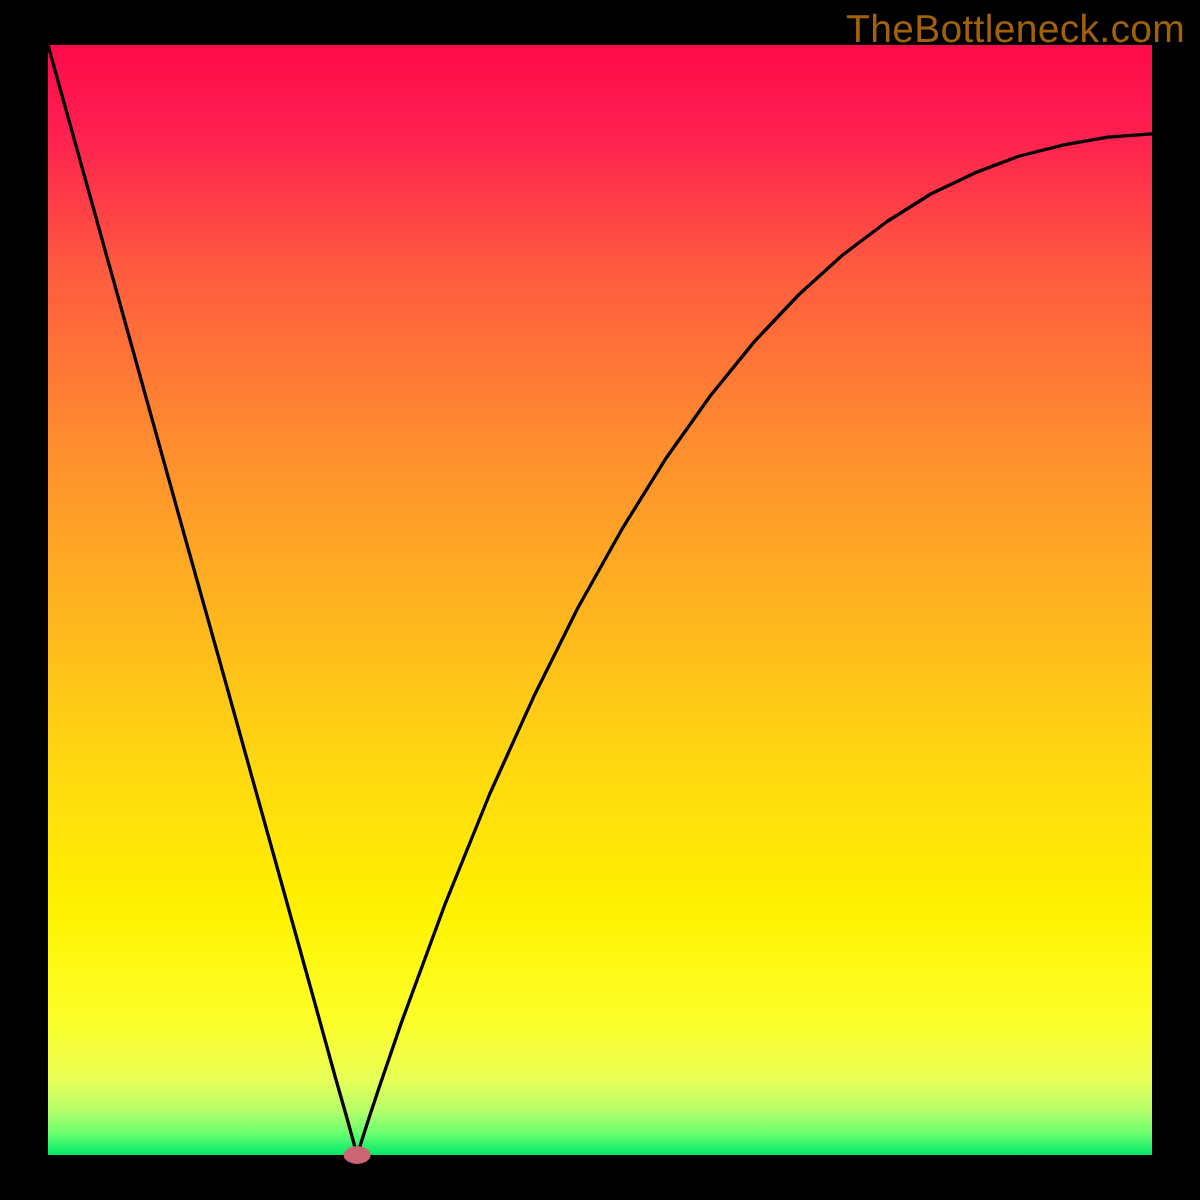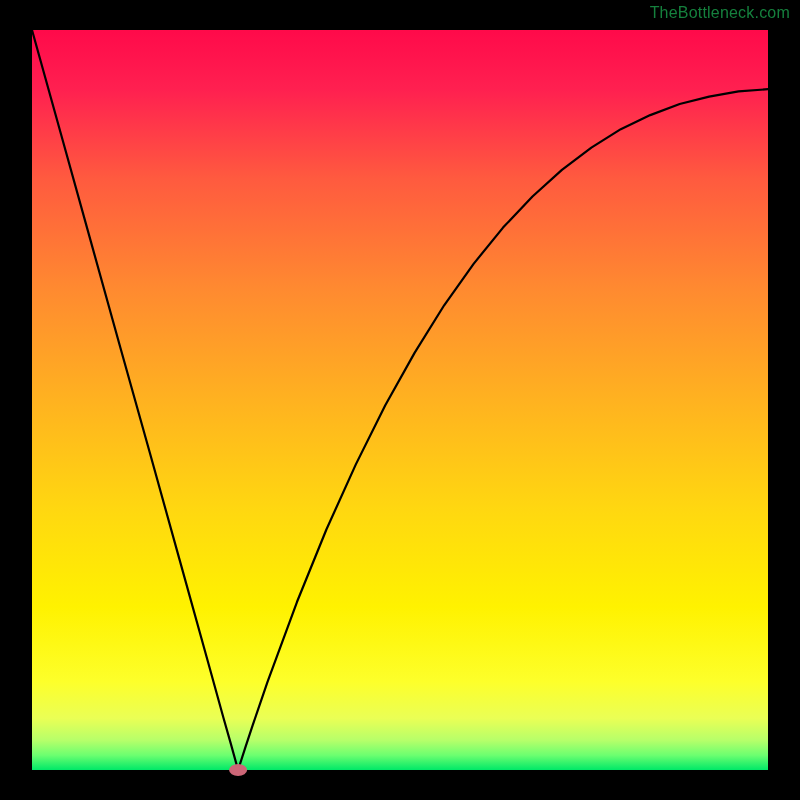--- a/index.html
+++ b/index.html
@@ -13,22 +13,22 @@
   }
   .chart-container {
     position: relative;
     width: 800px;
     height: 800px;
   }
   .watermark {
     position: absolute;
     top: 4px;
     right: 10px;
-    color: #15803d;
-    font-size: 16px;
+    color: #a16207;
+    font-size: 26px;
     font-weight: 500;
     z-index: 10;
     letter-spacing: 0.2px;
   }
   svg.plot {
     position: absolute;
     top: 0;
     left: 0;
     width: 800px;
     height: 800px;

